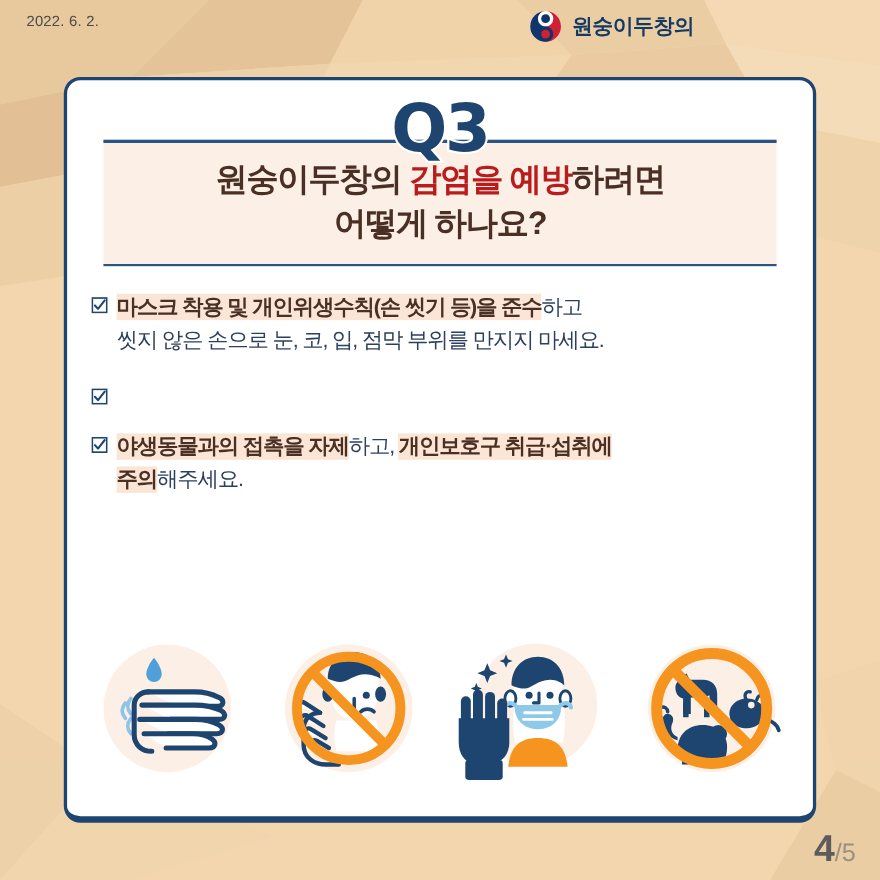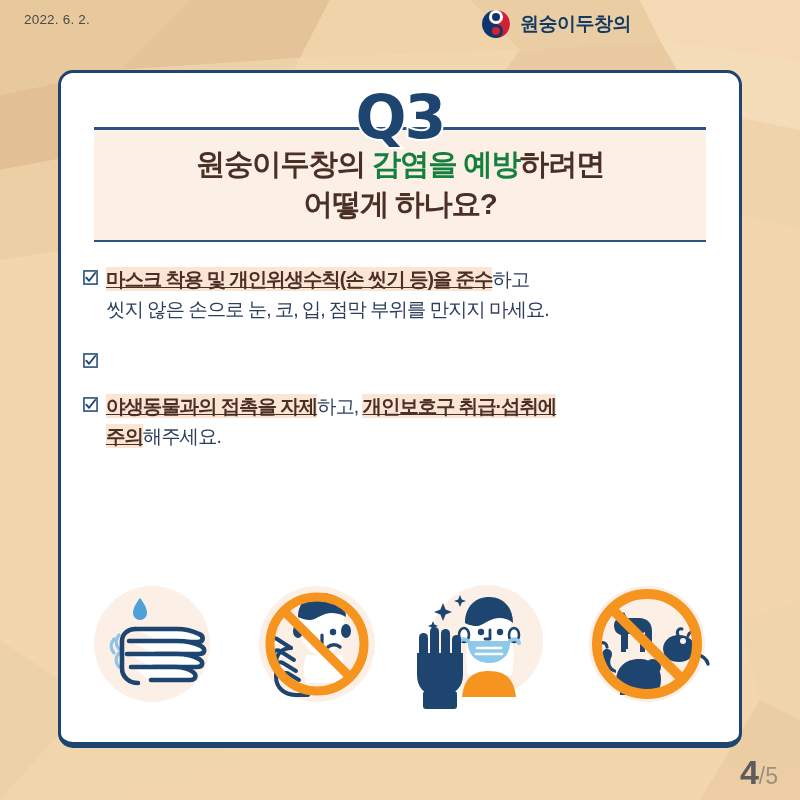--- a/index.html
+++ b/index.html
@@ -50,38 +50,37 @@
     paint-order:stroke fill;
     letter-spacing:-2px;
     z-index:4;
     font-family:"DejaVu Sans",sans-serif;
   }
   .title-line{
     font-size:29.5px;font-weight:bold;line-height:1.35;
     color:#4a2f24;letter-spacing:-1.3px;
     white-space:nowrap;
   }
-  .title-hl{color:#15803d;}
+  .title-hl{color:#b91c1c;}
   
   .bullets{margin:22px 0 0 0;padding:0 0 0 22px;}
   .bullet{display:flex;align-items:flex-start;margin-bottom:23px;}
   .chk{
     flex:0 0 auto;width:15px;height:15px;margin:6px 8px 0 0;
     position:relative;
   }
   .btext{
     font-size:19.5px;line-height:1.55;letter-spacing:-1.1px;
     color:#2d3f5e;
   }
   .btext .b{
     font-weight:bold;color:#4a2f24;
     background:#fbe5d4;
     padding:1px 0;
     box-decoration-break:clone;
-    text-decoration:underline;
     -webkit-box-decoration-break:clone;
   }
   
   .icons{
     position:absolute;left:0;right:0;bottom:30px;
     display:flex;justify-content:center;align-items:center;gap:10px;
   }
   .icon-cell{width:155px;height:135px;position:relative;}
   
   .pagenum{

